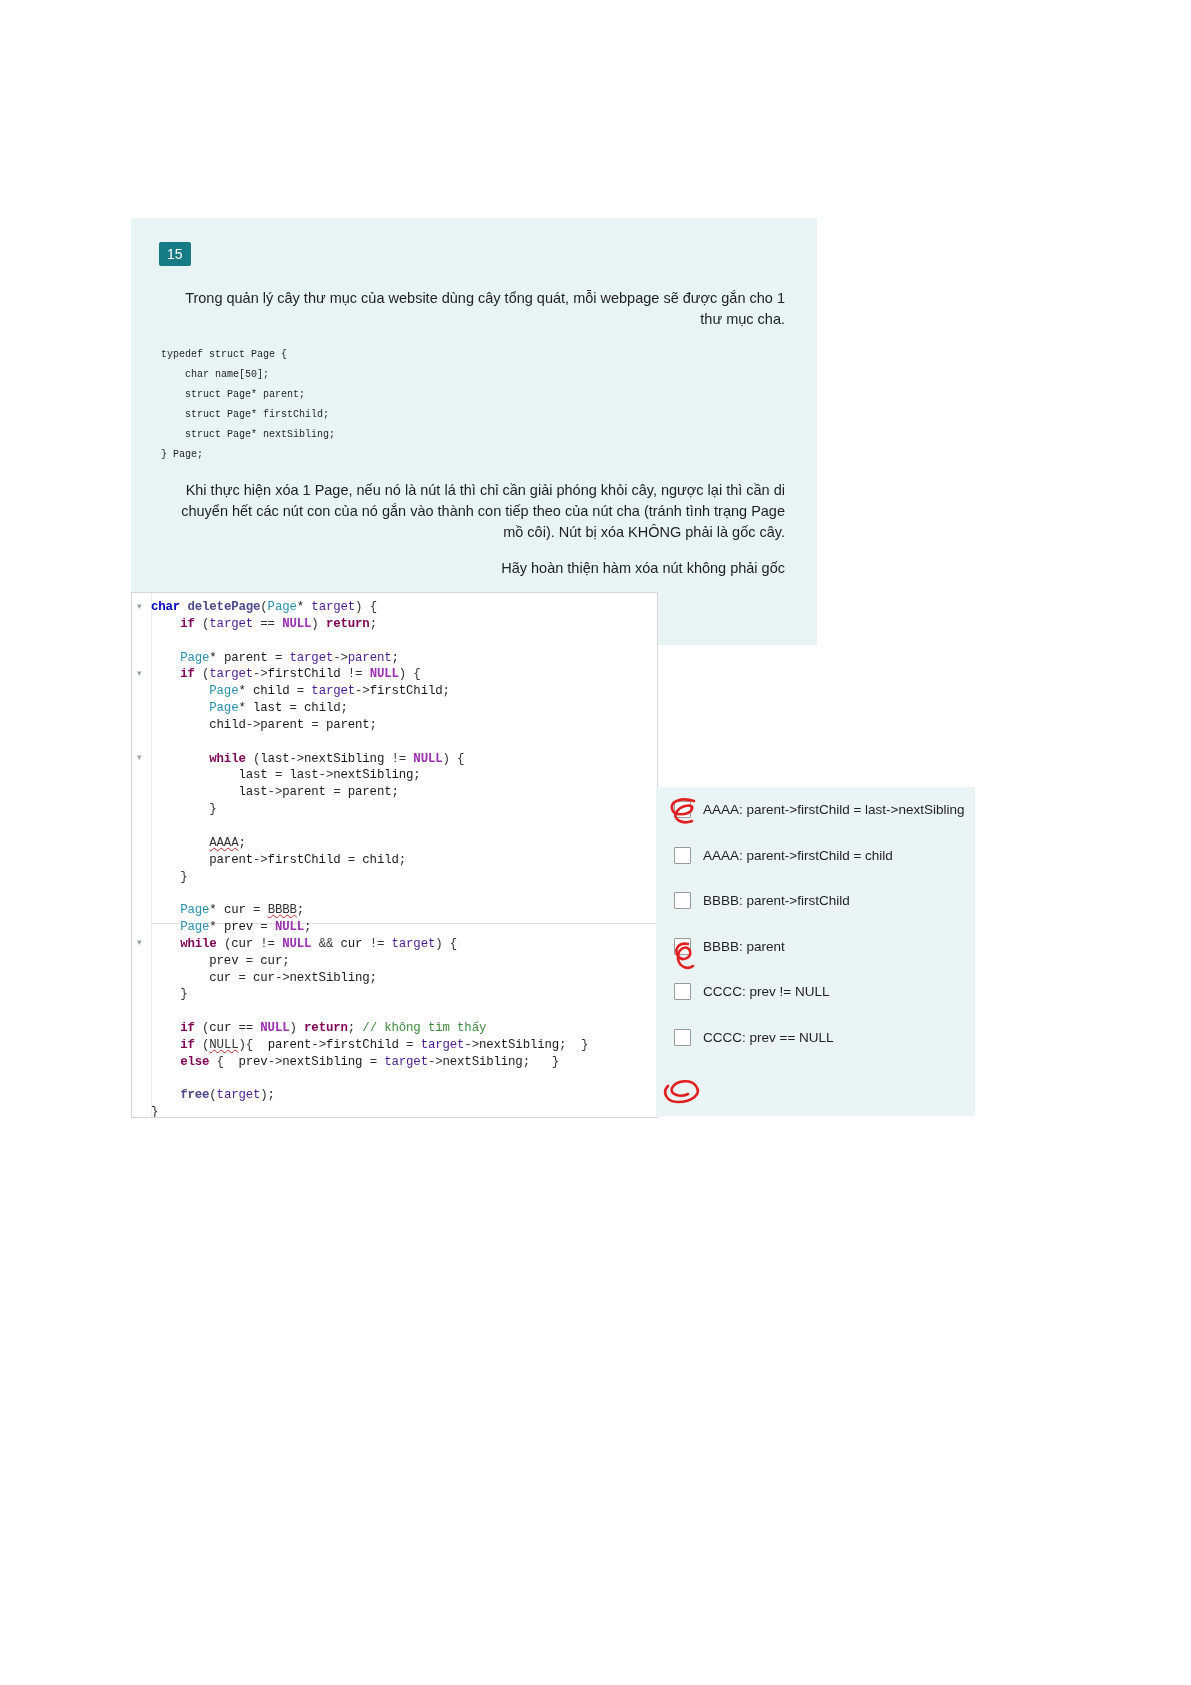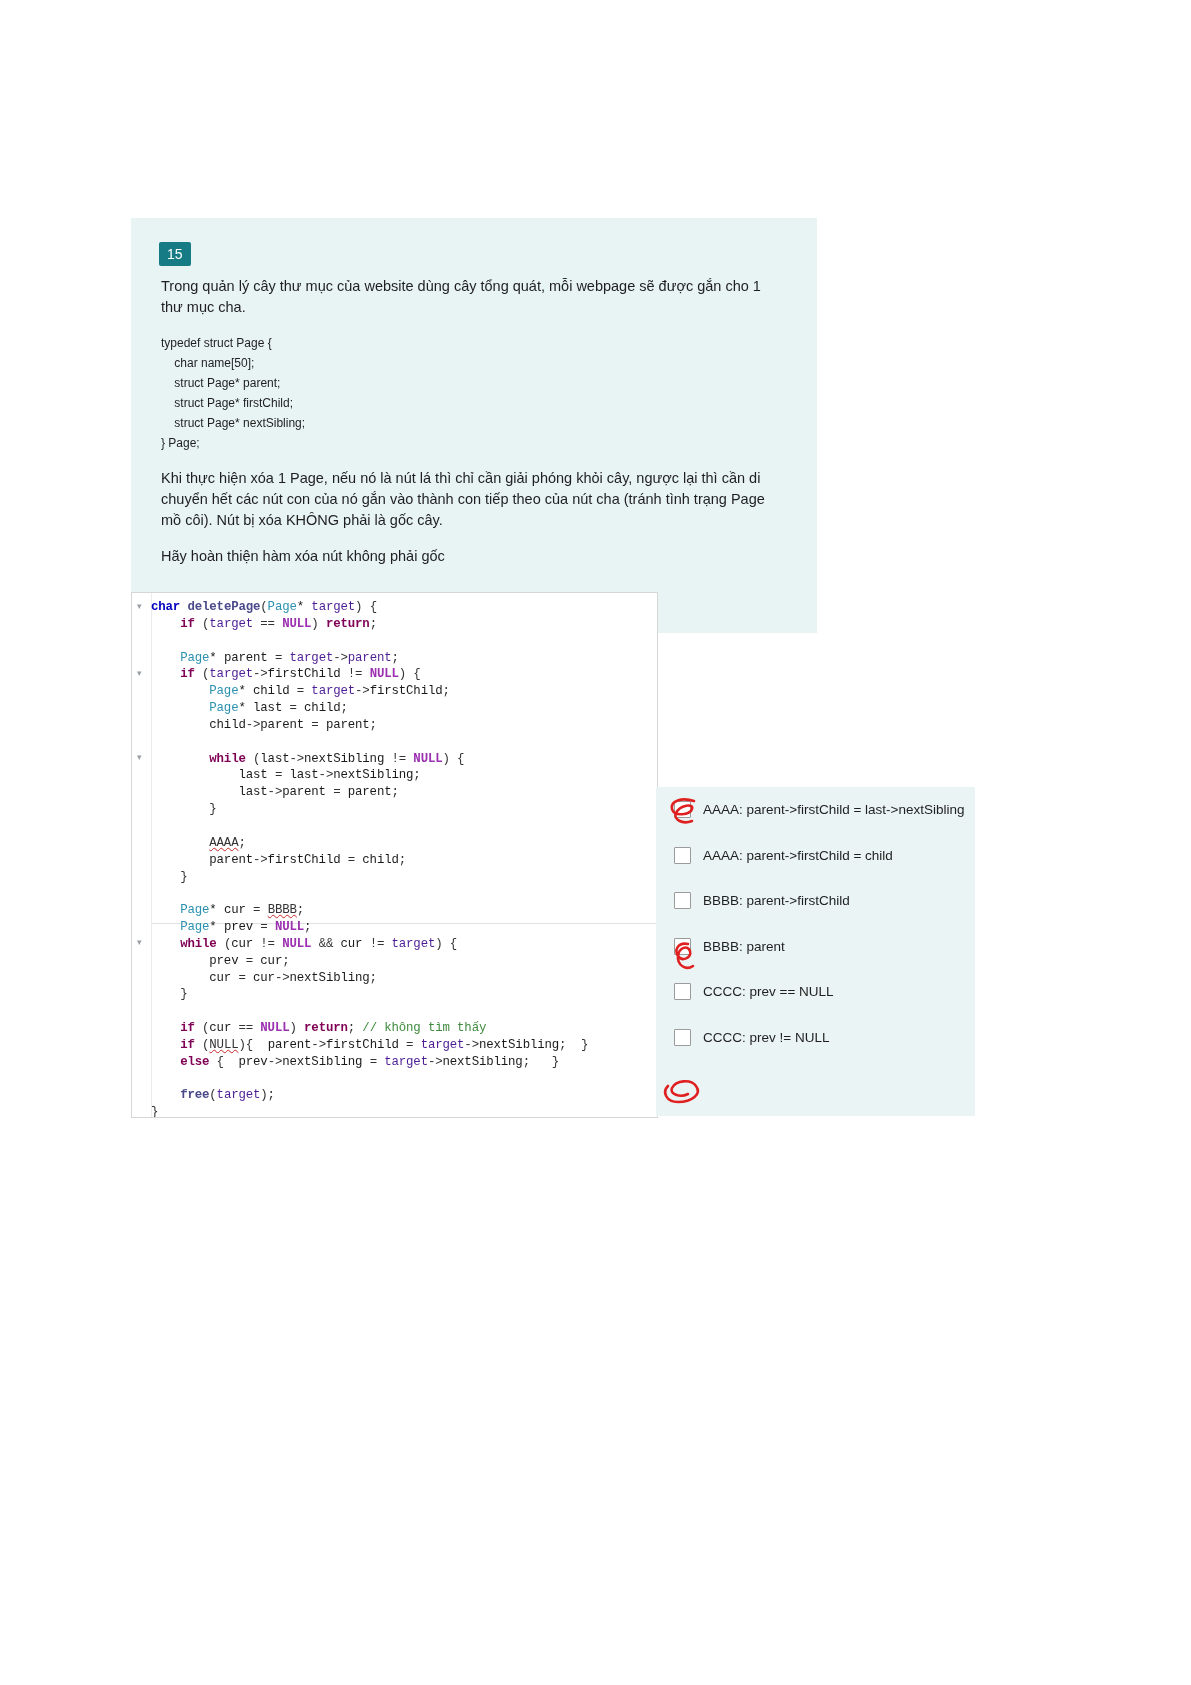--- a/index.html
+++ b/index.html
@@ -42,27 +42,28 @@
     border-radius: 2px;
     font-family: "Liberation Sans", sans-serif;
   }
   .q-body {
     padding: 10px 24px 14px 22px;
     font-size: 14.5px;
     line-height: 21px;
     color: #1f1f1f;
   }
   .q-body p {
-    margin: 0 0 15px 0;
+    margin: 12px 0 15px 0;
+    text-align: right;
   }
   .q-code {
     margin: 0 0 15px 0;
     white-space: pre;
-    font-family: Liberation Sans, sans-serif;
-    font-size: 12px;
+    font-family: Liberation Mono, monospace;
+    font-size: 10px;
     line-height: 20px;
   }
   .q-points {
     display: flex;
     align-items: center;
     gap: 7px;
     padding: 0 0 14px 26px;
     font-size: 13.5px;
     color: #2a2a2a;
   }
@@ -262,26 +263,26 @@
       <span class="opt-label">BBBB: parent-&gt;firstChild</span>
     </div>
 
     <div class="opt-row">
       <span class="checkbox"></span>
       <span class="opt-label">BBBB: parent</span>
     </div>
 
     <div class="opt-row">
       <span class="checkbox"></span>
+      <span class="opt-label">CCCC: prev != NULL</span>
+    </div>
+
+    <div class="opt-row">
+      <span class="checkbox"></span>
       <span class="opt-label">CCCC: prev == NULL</span>
-    </div>
-
-    <div class="opt-row">
-      <span class="checkbox"></span>
-      <span class="opt-label">CCCC: prev != NULL</span>
     </div>
   </div>
 
   <div class="mark" style="left:664px; top:795px;">
     <svg width="40" height="36" viewBox="0 0 40 36">
       <path d="M30 6 C18 2, 6 6, 8 14 C10 22, 26 20, 28 14 C30 8, 16 10, 12 18 C9 24, 18 30, 28 26" fill="none" stroke="#e02020" stroke-width="2.6" stroke-linecap="round"></path>
     </svg>
   </div>
 
   <div class="mark" style="left:666px; top:938px;">

